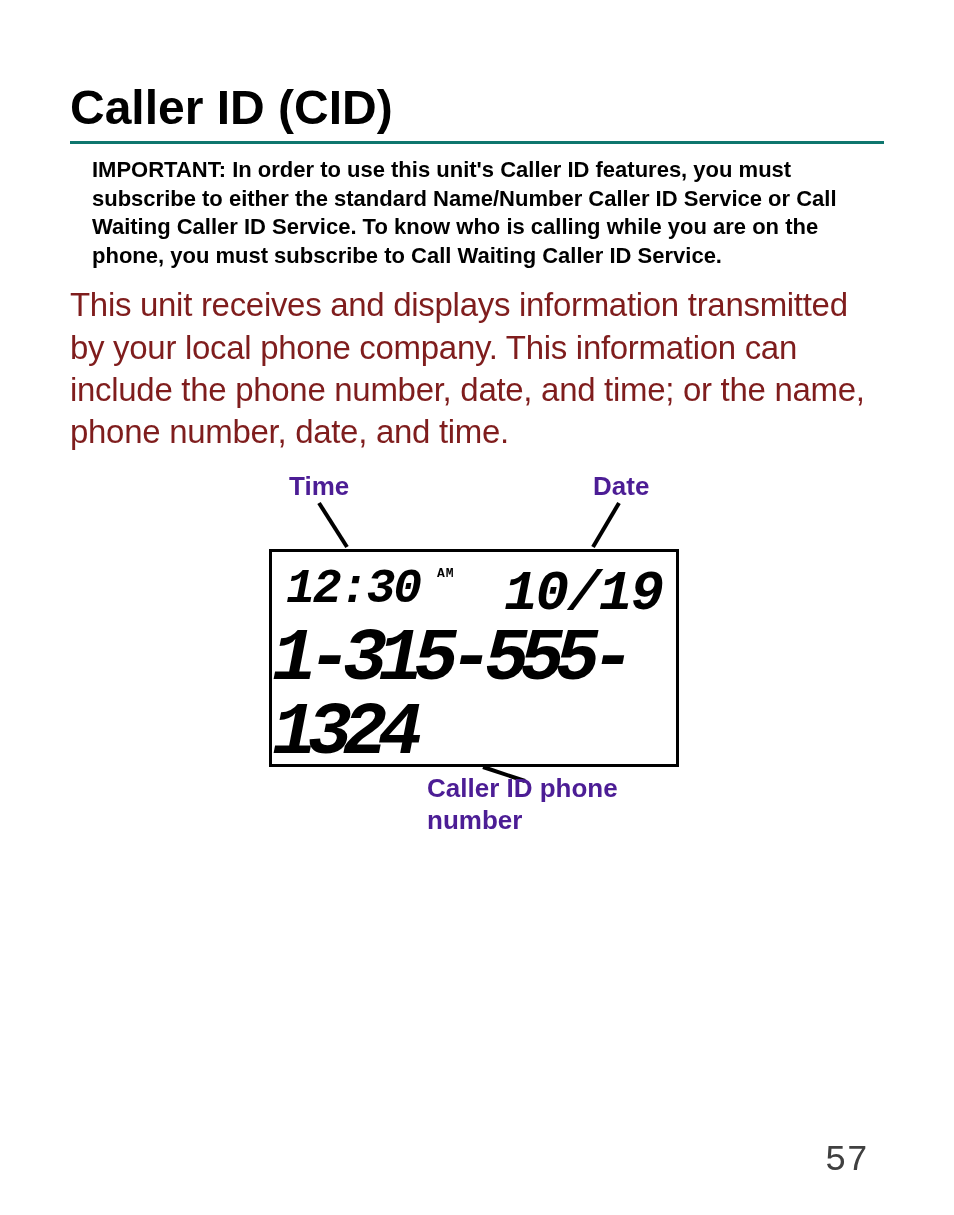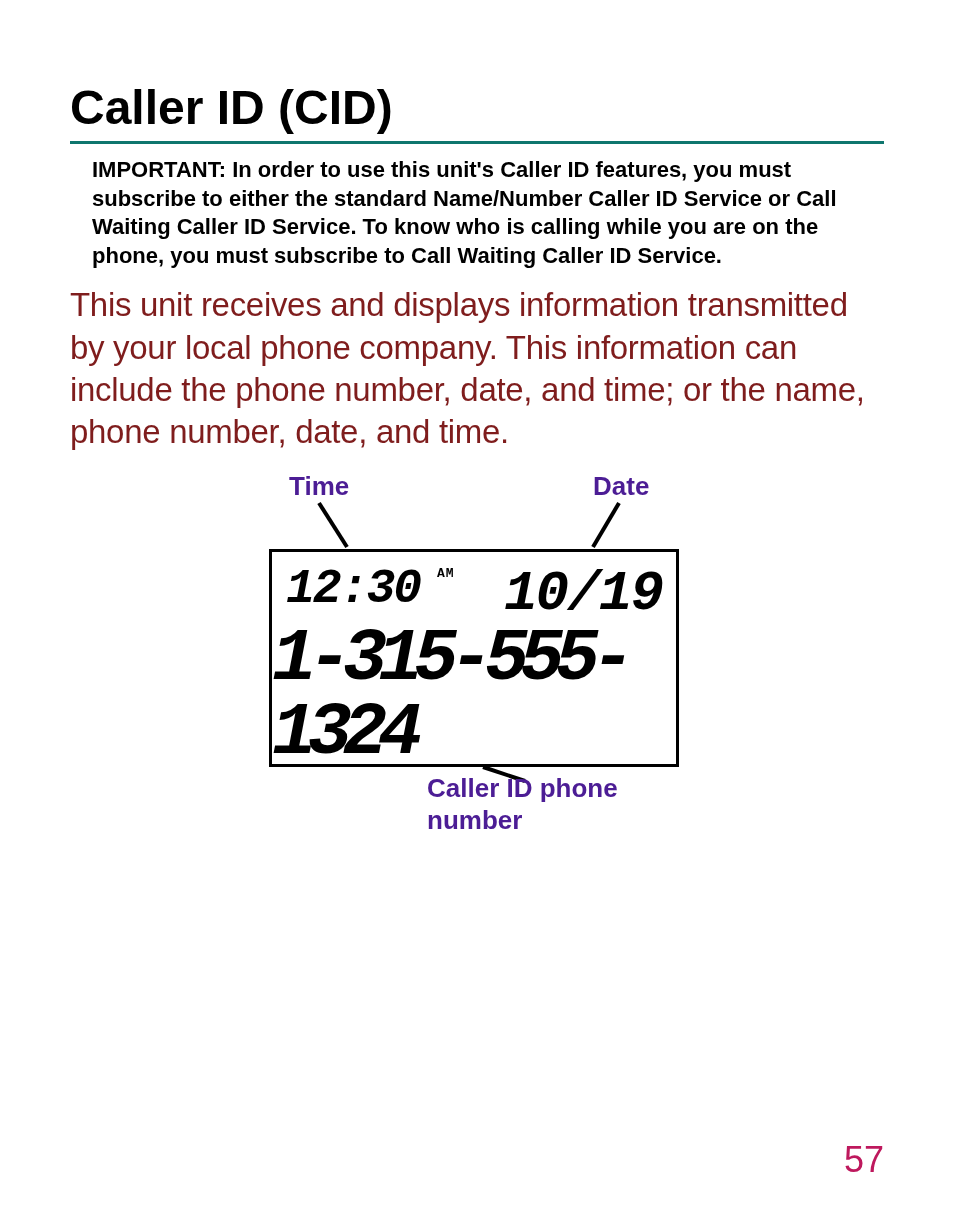--- a/index.html
+++ b/index.html
@@ -8,21 +8,21 @@
   .title { font-size: 48px; font-weight: bold; border-bottom: 3px solid #0f766e; padding-bottom: 6px; margin-bottom: 12px; }
   .important { font-size: 22px; font-weight: bold; line-height: 1.3; margin: 0 0 14px 22px; }
   .body-text { font-size: 33px; font-weight: normal; line-height: 1.28; color: #7f1d1d; letter-spacing: -0.3px; }
   .diagram-wrap { width: 100%; text-align: center; margin-top: 18px; }
   .diagram { display: inline-block; position: relative; }
   .label { font-size: 26px; font-weight: bold; position: absolute; color: #4c1d95; }
   .label-time { top: 0px; left: 32px; }
   .label-date { top: 0px; left: 336px; }
   .label-number { top: 302px; left: 170px; width: 220px; text-align: left; line-height: 1.2; }
   .lcd-box { position: absolute; top: 78px; left: 12px; width: 410px; height: 218px; border: 3px solid #000; }
-  .page-no { position: absolute; bottom: 34px; right: 70px; font-size: 36px; color: #be185d; }
+  .page-no { position: absolute; bottom: 34px; right: 86px; font-size: 36px; color: #404040; font-family: Liberation Mono, monospace; }
   .lcd-top { position: absolute; top: 10px; left: 14px; right: 14px; display: flex; justify-content: space-between; align-items: flex-start; gap: 39px; }
   .lcd-time { font-family: 'Courier New', monospace; font-size: 48px; font-weight: bold; font-style: italic; letter-spacing: -2px; display: flex; align-items: flex-start; }
   .lcd-ampm { font-size: 13px; font-weight: bold; font-style: normal; margin-left: 17px; margin-top: 4px; letter-spacing: 1px; }
   .lcd-date { font-family: 'Courier New', monospace; font-size: 56px; font-weight: bold; font-style: italic; letter-spacing: -2px; }
   .lcd-number { position: absolute; top: 70px; left: 0; width: 100%; text-align: left; font-family: 'Courier New', monospace; font-size: 74px; font-weight: 900; font-style: italic; letter-spacing: -9px; line-height: 1; }
 </style>
 </head>
 <body>
 
 <div class="page">

